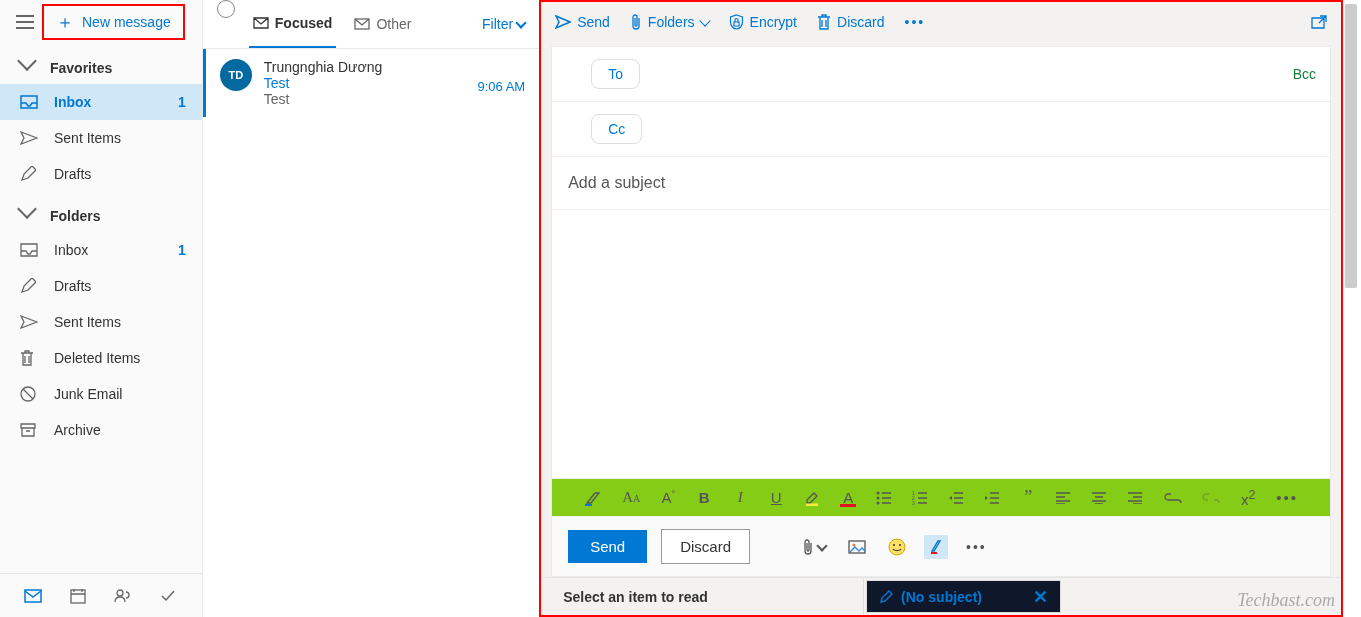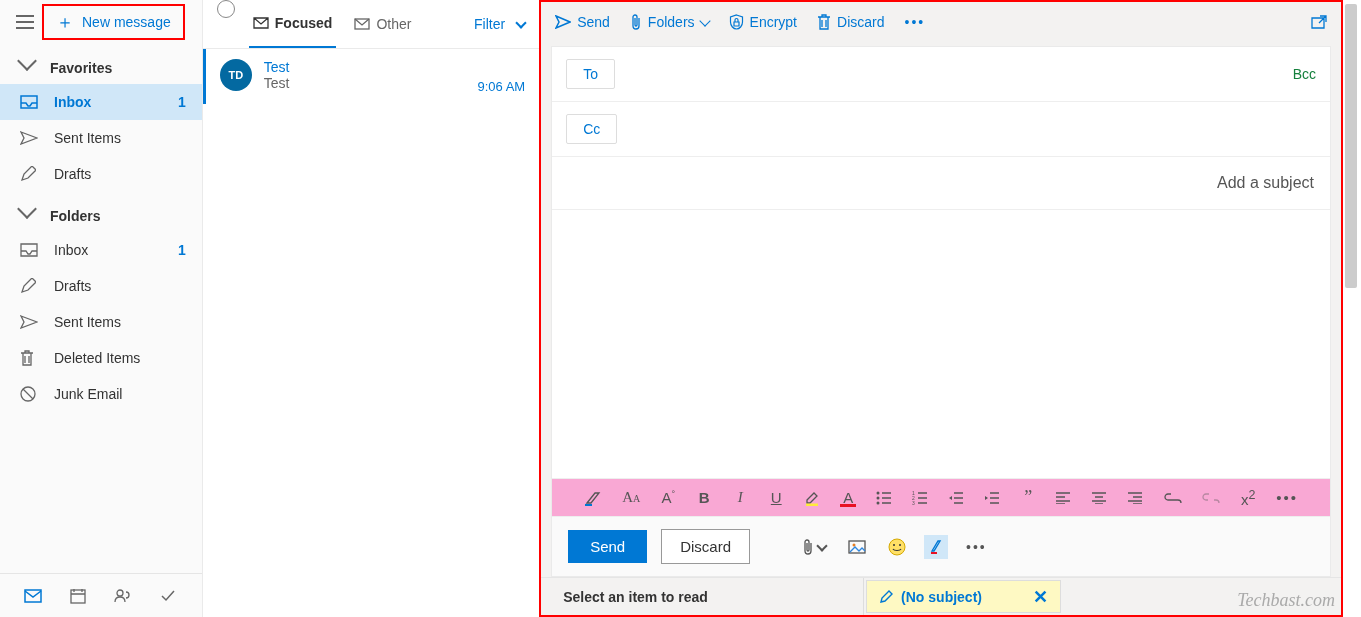--- a/index.html
+++ b/index.html
@@ -78,21 +78,21 @@
     display:flex; flex-direction:column;
     background:#fff;
   }
   .list-top {
     height:49px; display:flex; padding:0 14px; gap:14px;
     border-bottom:1px solid #eaeaea;
   }
   .circle { width:18px; height:18px; border:1.5px solid #888; border-radius:50%; }
   .tab { display:flex; align-items:center; gap:6px; color:#333; padding:0 4px 13px 4px; margin-top:13px; }
   .tab.active { font-weight:600; color:#333; border-bottom:2px solid #0078d4;}
-  .filter { margin-left:auto; color:#0078d4; display:flex; align-items:center; gap:12px;}
+  .filter { margin-left:auto; color:#0078d4; display:flex; align-items:center; gap:4px;}
   .smallchev { width:8px; height:8px; display:inline-block; border-right:2px solid #0078d4; border-bottom:2px solid #0078d4; transform: rotate(45deg); margin-bottom:2px;}
   .msg {
     display:flex; padding:10px 14px; gap:12px; border-left:3px solid #0078d4; cursor:pointer;
   }
   .avatar {
     width:32px; height:32px; border-radius:50%; background:#0369a1; color:#fff;
     display:flex; align-items:center; justify-content:center; font-size:11px; font-weight:600;
   }
   .msg-body { flex:1; }
   .msg-from { color:#333; }
@@ -109,29 +109,29 @@
     height:40px; display:flex; align-items:center; gap:20px; padding:0 14px;
   }
   .cmd .c { display:flex; align-items:center; gap:6px; color:#0078d4; cursor:pointer; }
   .cmd .spacer{ flex:1; }
   .smallchev-blue { width:8px; height:8px; display:inline-block; border-right:1.5px solid #0078d4; border-bottom:1.5px solid #0078d4; transform: rotate(45deg); margin-bottom:2px;}
   .compose-card {
     margin:4px 10px 0 10px; background:#fff; border:1px solid #eaeaea;
     display:flex; flex-direction:column; flex:1;
   }
   .addr-row { display:flex; align-items:center; padding:12px 14px; border-bottom:1px solid #eee; gap:14px;}
-  .pill { border:1px solid #ddd; padding:6px 16px; border-radius:2px; color:#0078d4; background:#fff;}
+  .pill { border:1px solid #ddd; padding:6px 16px; border-radius:8px; color:#0078d4; background:#fff;margin-left:25px;}
   .bcc { margin-left:auto; color:#15803d; }
   .subject-row { padding:16px 14px; border-bottom:1px solid #eee; color:#555;}
-  .subject-row input { border:none; outline:none; font-size:16px; width:100%; color:#333;text-align:right;}
+  .subject-row input { border:none; outline:none; font-size:16px; width:100%; color:#333;}
   .subject-row input::placeholder { color:#555; }
   .editor { flex:1; background:#fff; }
   .format-bar {
     display:flex; align-items:center; gap:20px; padding:8px 32px; color:#555;
-    border-top:1px solid #eee; border-bottom:1px solid #eee; background:#f9a8d4;
+    border-top:1px solid #eee; border-bottom:1px solid #eee; background:#84cc16;
     font-size:15px;
   }
   .format-bar .fb { cursor:pointer; min-width:16px; text-align:center;}
   .action-bar {
     display:flex; align-items:center; gap:14px; padding:12px 16px; background:#fafafa;
   }
   .btn-send {
     background:#0078d4; color:#fff; border:none; padding:8px 22px; font-size:15px; cursor:pointer;
   }
   .btn-discard { background:#fff; border:1px solid #999; padding:8px 18px; cursor:pointer; color:#333; font-size:15px;}
@@ -139,21 +139,21 @@
   .mini.hl { background:#d0e7f8; }
   .bottom-panel {
     display:flex; height:38px;  background:#f3f2f1; border-top:1px solid #e5e5e5;
   }
   .readpane {
     flex:1; display:flex; align-items:center; padding:0 22px; color:#333; font-weight:600;
     border-right:1px solid #ddd;
   }
   .drafttab {
     width:195px; display:flex; align-items:center; gap:8px; padding:0 12px;
-    background:#fef9c3; border:1px solid #ddd; margin:2px; color:#0078d4; font-weight:600;
+    background:#0f172a; border:1px solid #ddd; margin:2px; color:#0078d4; font-weight:600;
   }
   .drafttab .x { margin-left:auto; font-size:18px; cursor:pointer; color:#0078d4;}
   .watermark {
     position:absolute; right:26px; bottom:6px;
     font-style:italic; font-size:18px; color:#aaa; font-family: Georgia, serif;
   }
   .scrollbar {
     position:absolute; right:2px; top:0; width:16px; height:575px;
   }
   .scrollbar .thumb { position:absolute; top:4px; bottom:50%; left:2px; right:2px; background:#ccc; border-radius:2px;}
@@ -249,20 +249,28 @@
     </div>
     <div class="nav-item">
       <span class="icon">
         <svg width="16" height="16" viewBox="0 0 16 16">
             <circle cx="8" cy="8" r="7" fill="none" stroke="#666" stroke-width="1.3"></circle>
             <path d="M3 3l10 10" stroke="#666" stroke-width="1.3"></path>
           </svg>
       </span>
       <span class="label">Junk Email</span>
     </div>
+    <div class="nav-item">
+      <span class="icon">
+        <svg width="16" height="14" viewBox="0 0 16 14">
+            <path d="M1 1h14v4H1z M2 5h12v8H2z M6 8h4" fill="none" stroke="#666" stroke-width="1.3"></path>
+          </svg>
+      </span>
+      <span class="label">Archive</span>
+    </div>
 
     <div class="bottom-icons">
       <span class="bi active">
         <svg width="18" height="14" viewBox="0 0 18 14">
             <rect x="1" y="1" width="16" height="12" fill="none" stroke="#0078d4" stroke-width="1.5"></rect>
             <path d="M1 2l8 6 8-6" fill="none" stroke="#0078d4" stroke-width="1.5"></path>
           </svg>
       </span>
       <span class="bi">
         <svg width="16" height="16" viewBox="0 0 16 16">
@@ -304,20 +312,21 @@
         <span>Filter</span>
         <span class="smallchev"></span>
       </span>
     </div>
 
     <div class="msg">
       <div class="avatar">
         <span>TD</span>
       </div>
       <div class="msg-body">
+        <div class="msg-from">Trungnghia Dương</div>
         <div class="msg-sub">Test</div>
         <div class="msg-prev">Test</div>
       </div>
       <div class="msg-time">9:06 AM</div>
     </div>
   </div>
 
   <div class="compose">
 
     <div class="cmd">

